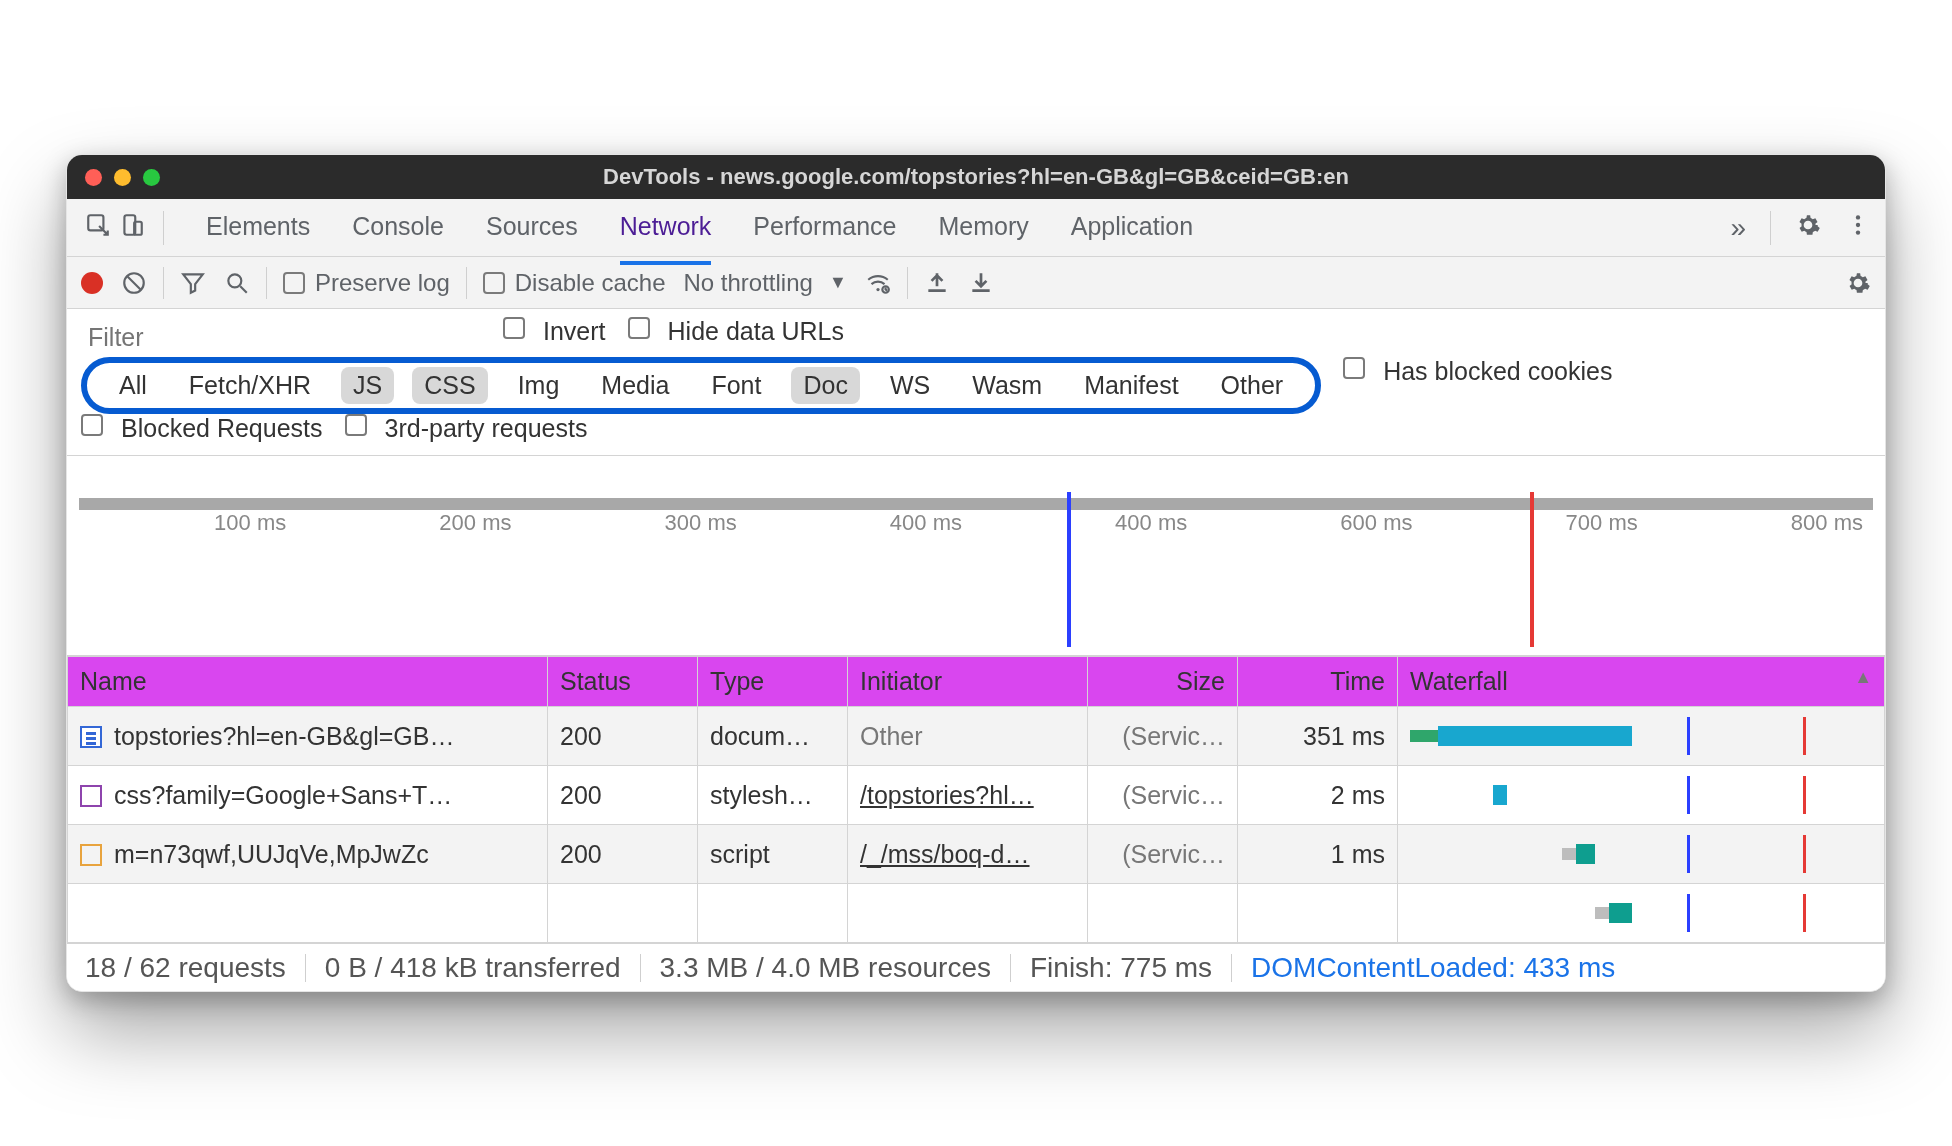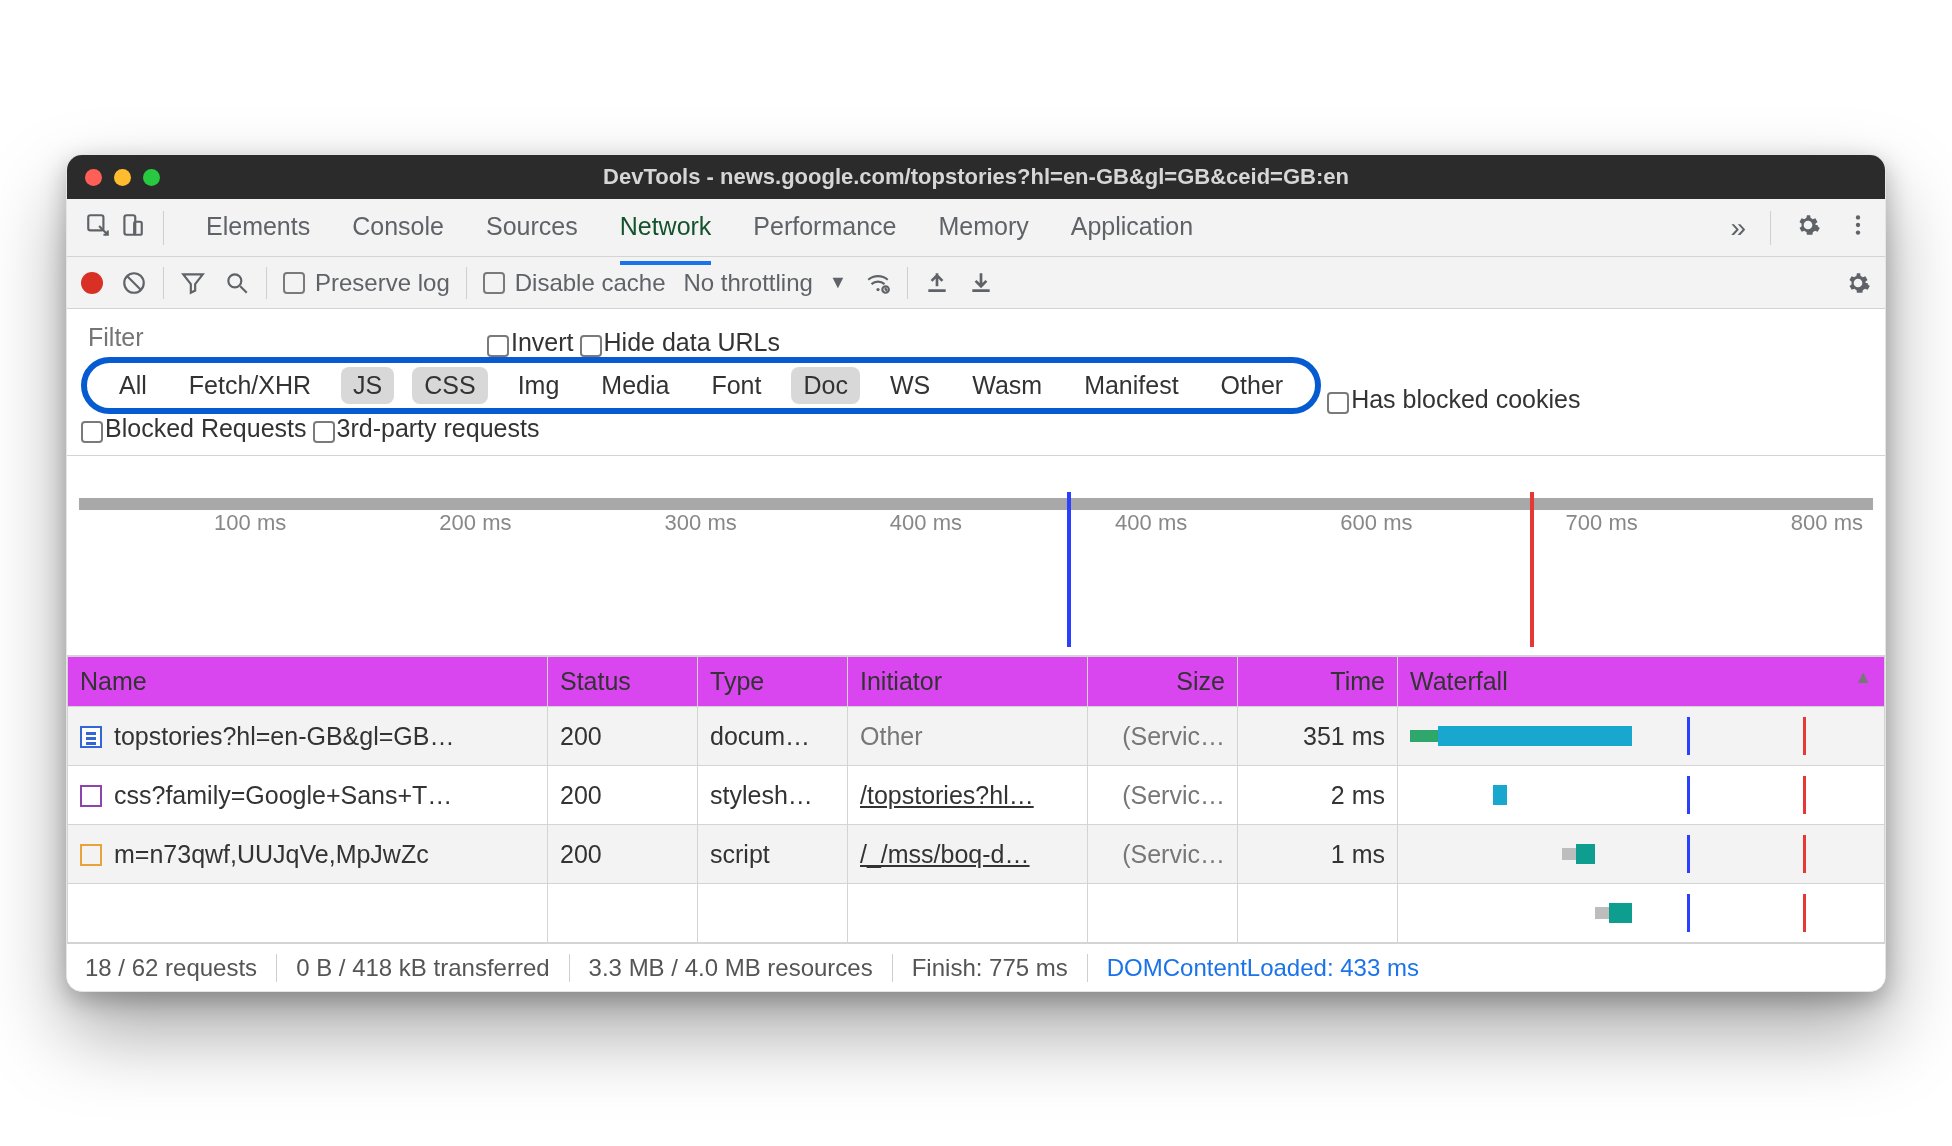--- a/index.html
+++ b/index.html
@@ -30,38 +30,38 @@
   .title-text { position:absolute; left:0; right:0; text-align:center; color:#d6d6d6; font-size: 22px; font-weight:600; }
 
   
   .tabs-row {
     display:flex; align-items:center; height:58px; padding: 0 14px;
     background:#f3f3f3; border-bottom:1px solid #d4d4d4; color:#5f6368; font-size:25px;
   }
   .tabs-row .ic { width:34px; text-align:center; }
   .tabs { display:flex; gap:42px; margin-left:28px; flex:1; }
   .tab { padding: 20px 0; cursor:pointer; }
-  .tab.active { color:#14532d; border-bottom: 4px solid #1a73e8; margin-bottom:-2px; font-weight:500; }
+  .tab.active { color:#4c1d95; border-bottom: 4px solid #1a73e8; margin-bottom:-2px; font-weight:500; }
   .right-icons { display:flex; gap:24px; align-items:center; color:#5f6368; }
 
   
   .toolbar {
     display:flex; align-items:center; height:52px; padding:0 14px;
     background:#f3f3f3; border-bottom:1px solid #d4d4d4; color:#5f6368; font-size:24px;
   }
   .toolbar > * { display:flex; align-items:center; }
   .rec { width:22px; height:22px; border-radius:50%; background:#d93025; }
   .sep { width:1px; height:32px; background:#cfcfcf; margin:0 16px; }
   .toolbar .gap { width:18px; }
   .cb { width:22px; height:22px; border:2px solid #7a7a7a; border-radius:4px; margin-right:10px; flex-shrink:0; }
   .dd { margin-left:6px; font-size:18px; }
 
   
   .filters { background:#fff; border-bottom:1px solid #d4d4d4; padding: 8px 14px 12px; color:#333; font-size:25px; }
-  .frow { display:flex; align-items:flex-end; gap:6px; flex-wrap:wrap; }
+  .frow { display:flex; align-items:flex-start; gap:22px; flex-wrap:wrap; }
   .frow + .frow { margin-top:0; }
   .filter-input { width: 400px; height:40px; border:1px solid transparent; background:#fff; padding:0 6px; color:#777; font-size:25px; }
   .pill-box {
     display:inline-flex; align-items:center; gap:18px;
     border:6px solid #065bd1; border-radius:30px; padding:4px 20px; font-size:25px;
   }
   .pill { padding:4px 12px; border-radius:8px; cursor:pointer; }
   .pill.sel { background:#d8d8d8; }
 
   
@@ -87,21 +87,21 @@
   .gray { color:#777; }
   .wf-cell { position:relative; height:38px; }
   .wf-bar { position:absolute; top:9px; height:20px; }
   .wf-line-blue { position:absolute; top:0; bottom:0; width:3px; background:#2b3fff; }
   .wf-line-red  { position:absolute; top:0; bottom:0; width:3px; background:#e53935; }
   tbody tr:nth-child(odd) td { background:#f3f3f3; }
 
   
   .status {
     display:flex; align-items:center; gap:19px; height:48px; padding:0 18px;
-    border-top:1px solid #d4d4d4; background:#fff; font-size:24px; color:#555;
+    border-top:1px solid #d4d4d4; background:#fff; font-size:28px; color:#555;
   }
   .status .vline { width:1px; height:28px; background:#cfcfcf; }
   .status .dcl { color:#1a73e8; }
 
   svg.icon { width:26px; height:26px; fill:none; stroke:#5f6368; stroke-width:2; }
   svg.icon.fill { fill:#5f6368; stroke:none; }
   .funnel { fill:#d93025; stroke:#d93025;}
 </style>
 </head>
 <body>

